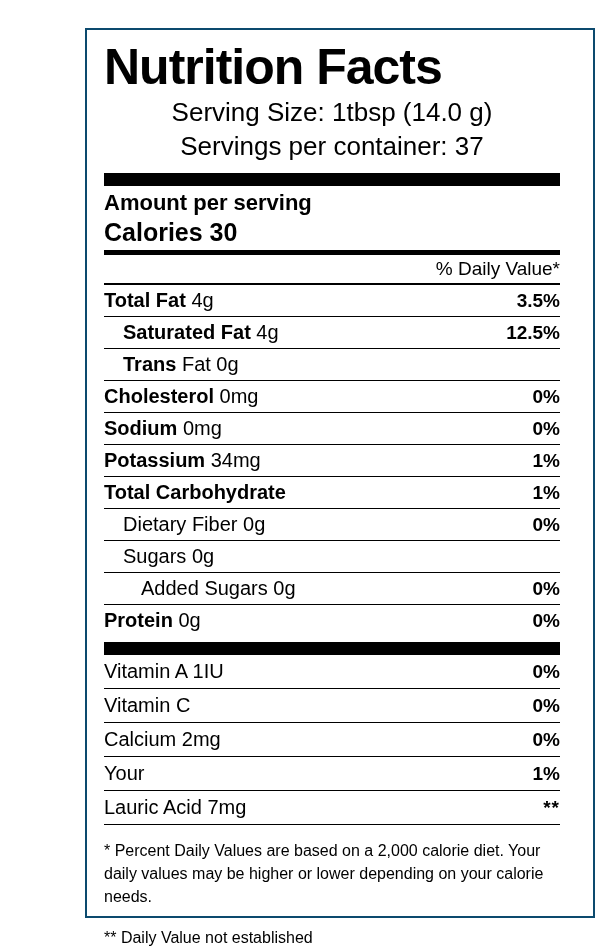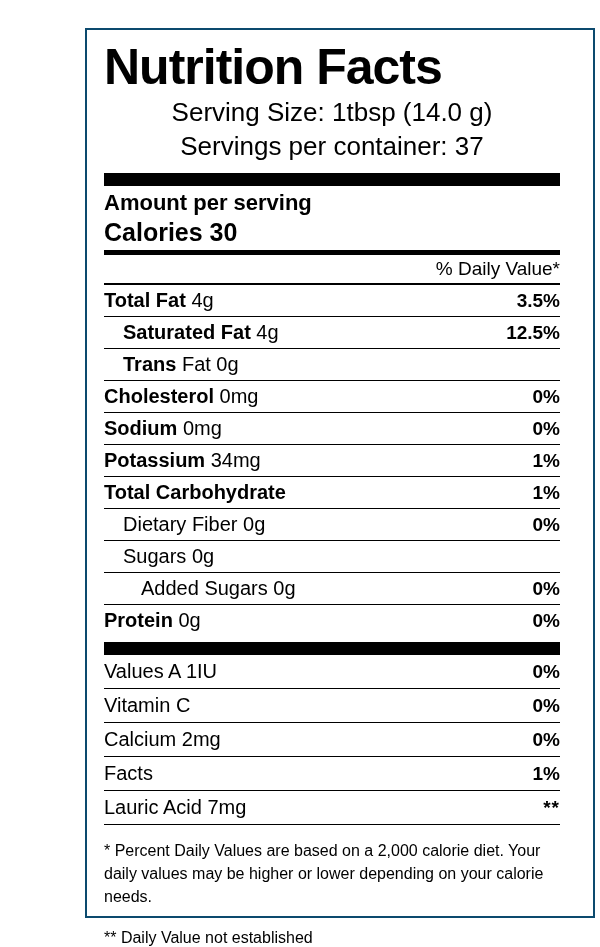--- a/index.html
+++ b/index.html
@@ -201,39 +201,39 @@
     <div class="rule-hair"></div>
 
     <div class="row">
       <span><span class="bold">Protein</span> 0g</span>
       <span class="right">0%</span>
     </div>
 
     <div class="rule-thick" style="margin-top:6px;"></div>
 
     <div class="vitamin-row">
-      <span>Values A 1IU</span>
+      <span>Vitamin A 1IU</span>
       <span class="right">0%</span>
     </div>
     <div class="rule-hair"></div>
 
     <div class="vitamin-row">
       <span>Vitamin C</span>
       <span class="right">0%</span>
     </div>
     <div class="rule-hair"></div>
 
     <div class="vitamin-row">
       <span>Calcium 2mg</span>
       <span class="right">0%</span>
     </div>
     <div class="rule-hair"></div>
 
     <div class="vitamin-row">
-      <span>Facts</span>
+      <span>Your</span>
       <span class="right">1%</span>
     </div>
     <div class="rule-hair"></div>
 
     <div class="vitamin-row">
       <span>Lauric Acid 7mg</span>
       <span class="right stars">**</span>
     </div>
     <div class="rule-hair"></div>
 

